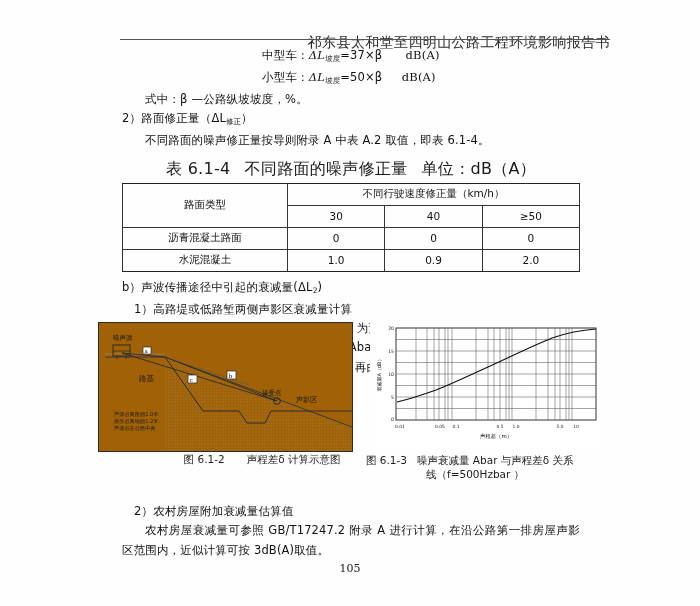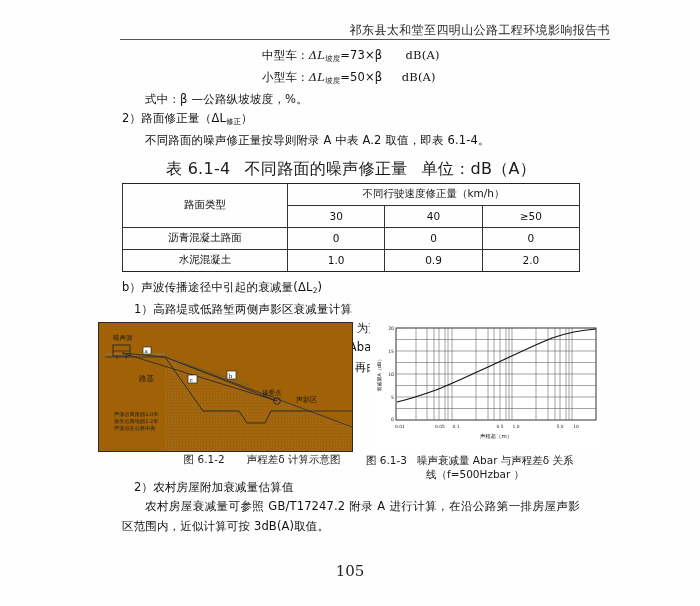--- a/index.html
+++ b/index.html
@@ -25,22 +25,22 @@
   .header {
     position: absolute;
     top: 22px;
     left: 120px;
     right: 90px;
     height: 22px;
   }
   .header-title {
     position: absolute;
     right: 0;
-    top: 0;
-    font-size: 12px;
+    top: 12px;
+    font-size: 14px;
     letter-spacing: 0.4px;
     color: #2a2a2a;
     white-space: nowrap;
     font-family: "DejaVu Sans", "Liberation Sans", sans-serif;
   }
   .header-rule {
     position: absolute;
     left: 0;
     right: 0;
     top: 17px;
@@ -159,49 +159,49 @@
     width: 240px;
     line-height: 14px;
   }
   .cap-right .num { float: left; margin-right: 10px; }
   .cap-right .txt2 { display: block; padding-left: 60px; }
 
   
   .bottom-text {
     position: absolute;
     left: 122px;
-    top: 478px;
+    top: 502px;
     width: 458px;
   }
 
   .page-number {
     position: absolute;
     left: 0;
     right: 0;
     top: 562px;
     text-align: center;
-    font-size: 15px;
+    font-size: 11px;
     color: #222;
     font-family: "DejaVu Serif","Liberation Serif", serif;
   }
 </style>
 </head>
 <body>
 
 <div class="page">
 
   <div class="header">
     <div class="header-title">祁东县太和堂至四明山公路工程环境影响报告书</div>
     <div class="header-rule"></div>
   </div>
 
   <div class="content">
 
     <div class="line center-ish">
-      <span>中型车：</span><span class="ital">ΔL</span><sub class="sfx">坡度</sub><span>=73×β</span>&nbsp;&nbsp;&nbsp;&nbsp;&nbsp;&nbsp;<span class="roman">dB(A)</span>
+      <span>中型车：</span><span class="ital">ΔL</span><sub class="sfx">坡度</sub><span>=37×β</span>&nbsp;&nbsp;&nbsp;&nbsp;&nbsp;&nbsp;<span class="roman">dB(A)</span>
     </div>
 
     <div class="line center-ish2">
       <span>小型车：</span><span class="ital">ΔL</span><sub class="sfx">坡度</sub><span>=50×β</span>&nbsp;&nbsp;&nbsp;&nbsp;&nbsp;<span class="roman">dB(A)</span>
     </div>
 
     <div class="line" style="padding-left:23px">式中：β —公路纵坡坡度，%。</div>
 
     <div class="line">
       <span>2）路面修正量（ΔL</span><sub class="sfx">修正</sub><span>）</span>

